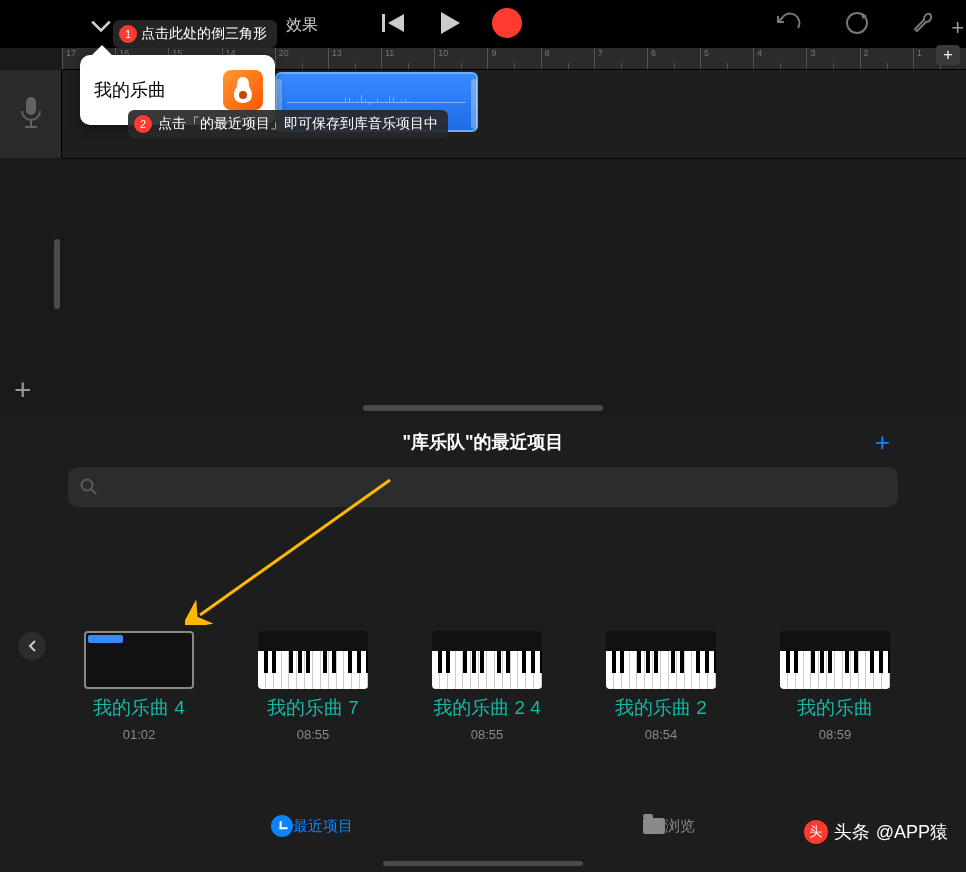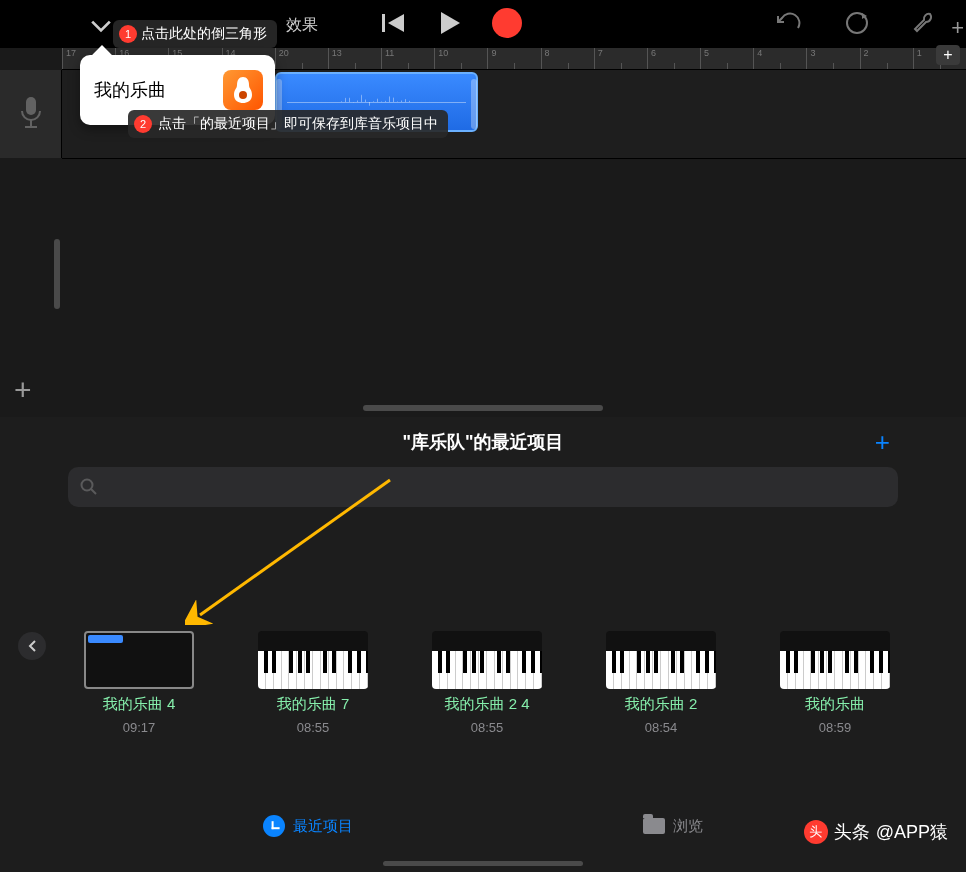--- a/index.html
+++ b/index.html
@@ -426,39 +426,39 @@
       flex: 1;
       border-right: 1px solid #ccc;
     }
     .piano-keys .bk {
       position: absolute;
       width: 4px;
       height: 22px;
       background: #000;
       top: 0;
     }
-    .project-name { color: #86efac; font-size: 15px; }
+    .project-name { color: #14b8a6; font-size: 19px; }
     .project-time { color: #8a8a8e; font-size: 13px; }
     
     
     .bottom-tabs {
       position: absolute;
       bottom: 28px;
       left: 0;
       right: 0;
       height: 36px;
       display: flex;
       align-items: center;
       justify-content: center;
       gap: 290px;
     }
     .tab-item {
       display: flex;
       align-items: center;
-      gap: 8px;
+      gap: 0;
       cursor: pointer;
     }
     .tab-item.active { color: #0a84ff; }
     .tab-item.inactive { color: #8a8a8e; }
     .tab-label { font-size: 15px; }
     .clock-icon {
       width: 22px;
       height: 22px;
       border-radius: 50%;
       background: #0a84ff;
@@ -672,21 +672,21 @@
         <path d="M8 2 L3 7 L8 12" stroke="#ccc" stroke-width="2" fill="none"></path>
       </svg>
   </div>
 
   <div class="project-grid" id="project-grid">
       <div class="project-item">
     <div class="project-thumb first">
       
     </div>
     <div class="project-name">我的乐曲 4</div>
-    <div class="project-time">09:17</div>
+    <div class="project-time">01:02</div>
       </div>
       <div class="project-item">
     <div class="project-thumb ">
       <div class="piano-keys">
             <div class="wk"></div>
             <div class="wk"></div>
             <div class="wk"></div>
             <div class="wk"></div>
             <div class="wk"></div>
             <div class="wk"></div>

